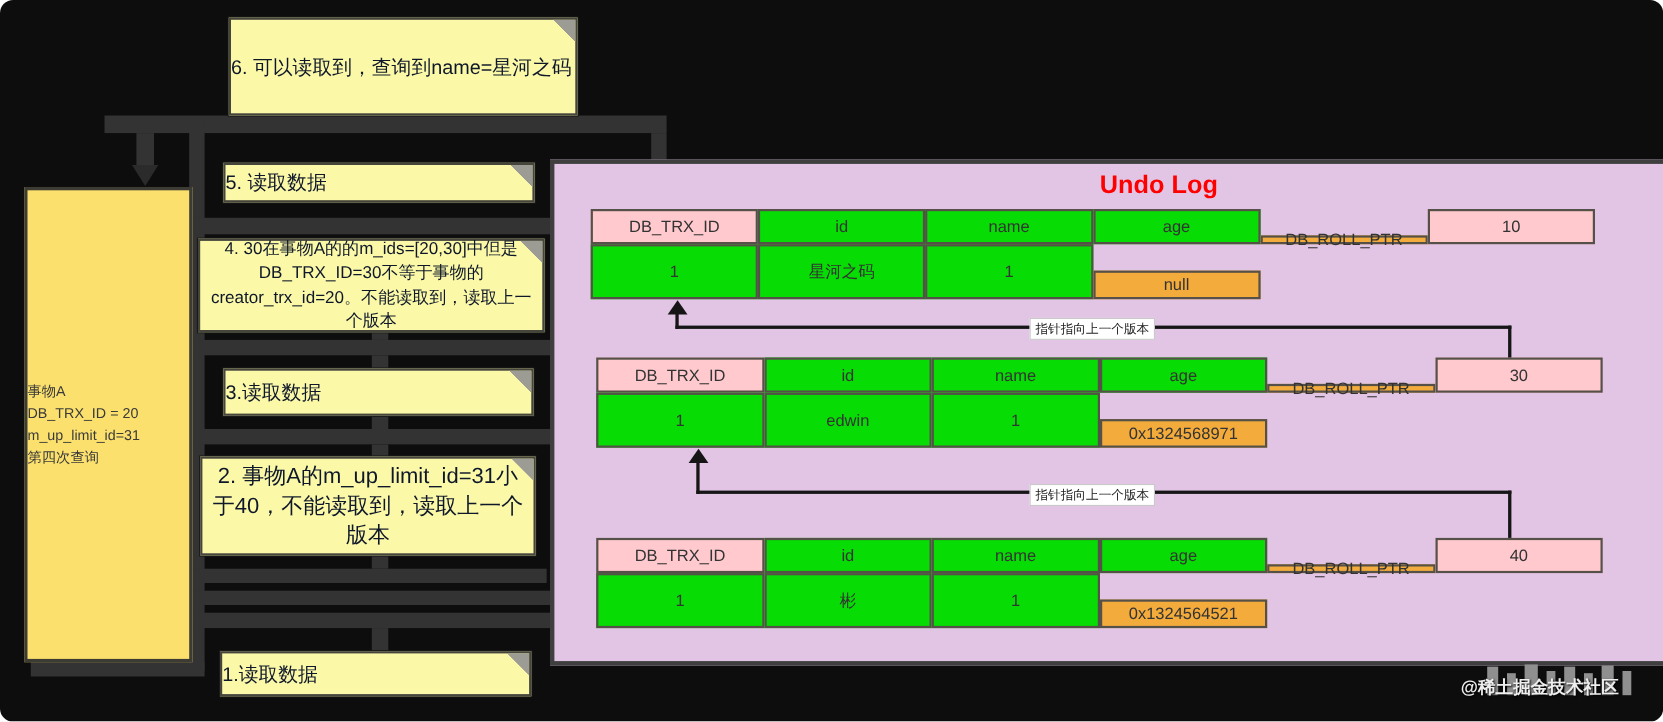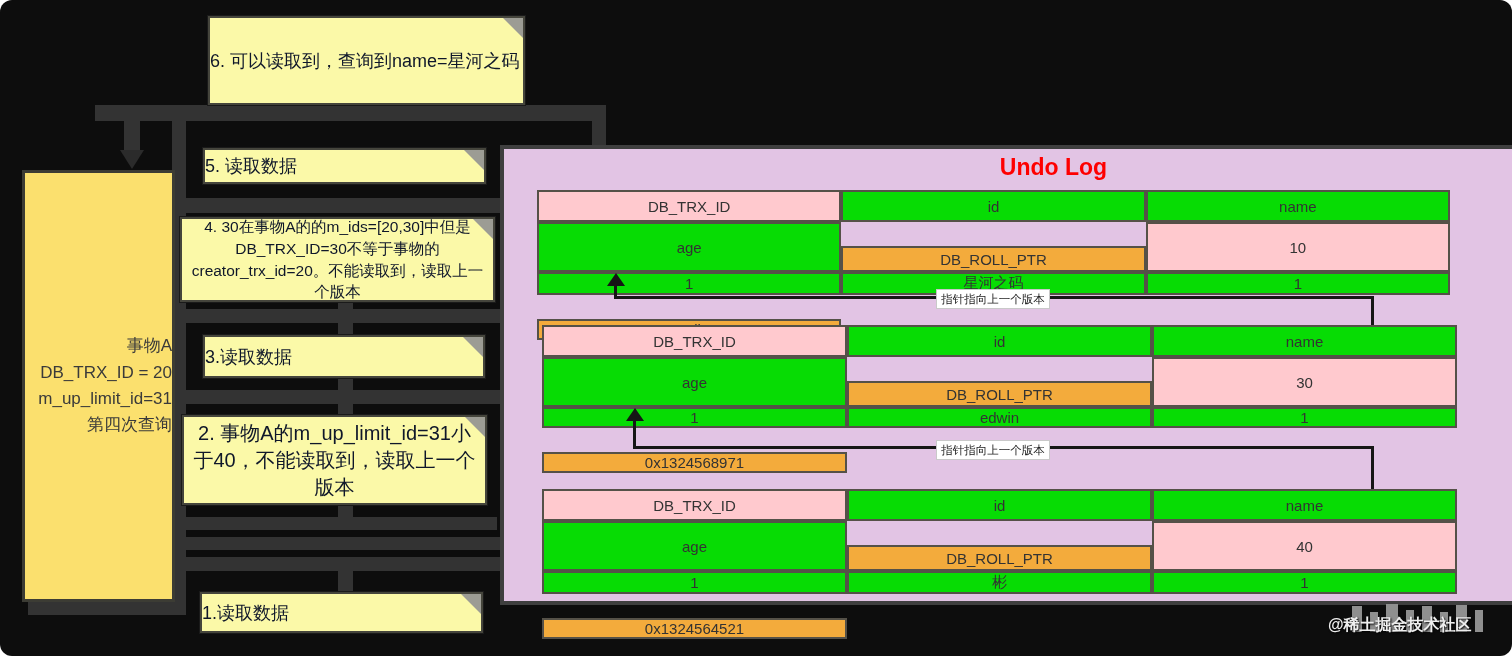--- a/index.html
+++ b/index.html
@@ -10,21 +10,21 @@
         display:flex;align-items:center;text-align:center;
         color:#0f172a;box-shadow:0 0 0 1px #1a1a1a;}
   .fold{position:absolute;top:0;right:0;width:20px;height:20px;
         background:linear-gradient(to top right,rgba(0,0,0,0) 49%,#9c9c94 51%);}
   .arrow-down{position:absolute;width:0;height:0;border-left:12px solid transparent;
         border-right:12px solid transparent;border-top:19px solid #2b2b2b;}
   .arrow-right{position:absolute;width:0;height:0;border-top:9px solid transparent;
         border-bottom:9px solid transparent;border-left:15px solid #151515;}
   .arrow-up{position:absolute;width:0;height:0;border-left:9px solid transparent;
         border-right:9px solid transparent;border-bottom:13px solid #151515;}
-  .vtable{position:absolute;display:grid;grid-template-columns:repeat(3,1fr);border-radius:22px;}
+  .vtable{position:absolute;display:grid;grid-template-columns:repeat(6,1fr);border-radius:22px;}
   .cell{box-sizing:border-box;border:2px solid #555148;display:flex;align-items:center;
         justify-content:center;color:#333333;font-size:15px;}
   .c-pink{background:#ffc9ce;}
   .c-green{background:#07dc04;}
   .c-orange{background:#f3ab3c;margin-top:24px;}
   .ptr-label{position:absolute;background:#ffffff;border:1px solid #c9c9c9;color:#222222;
         font-size:11.5px;display:flex;align-items:center;justify-content:center;}
   .wm-bar{position:absolute;background:#8f8f8f;}
 </style>
 </head>
@@ -114,21 +114,21 @@
   <div class="thin" style="left:1371px;top:296px;width:3px;height:29px;"></div>
   <div class="ptr-label" style="left:936px;top:289px;width:112px;height:18px;">指针指向上一个版本</div>
 
   <div class="arrow-up" style="left:626px;top:408px;"></div>
   <div class="thin" style="left:633px;top:419px;width:3px;height:30px;"></div>
   <div class="thin" style="left:633px;top:446px;width:741px;height:3px;"></div>
   <div class="thin" style="left:1371px;top:446px;width:3px;height:43px;"></div>
   <div class="ptr-label" style="left:936px;top:440px;width:112px;height:18px;">指针指向上一个版本</div>
 
   <div style="position:absolute;left:22px;top:170px;width:153px;height:432px;background:#fbe06e;border:3px solid #3c3c34;box-sizing:border-box;
-              display:flex;flex-direction:column;align-items:flex-end;justify-content:center;color:#3a3a3a;font-size:17px;line-height:1.55;text-align:center;">
+              display:flex;flex-direction:column;align-items:flex-start;justify-content:center;color:#3a3a3a;font-size:13px;line-height:1.55;text-align:center;">
     <div>事物A</div>
     <div>DB_TRX_ID = 20</div>
     <div>m_up_limit_id=31</div>
     <div>第四次查询</div>
   </div>
 
   <div class="note" style="left:208px;top:16px;width:317px;height:89px;font-size:18px;">
     <span>6. 可以读取到，查询到name=星河之码</span>
     <div class="fold"></div>
   </div>

